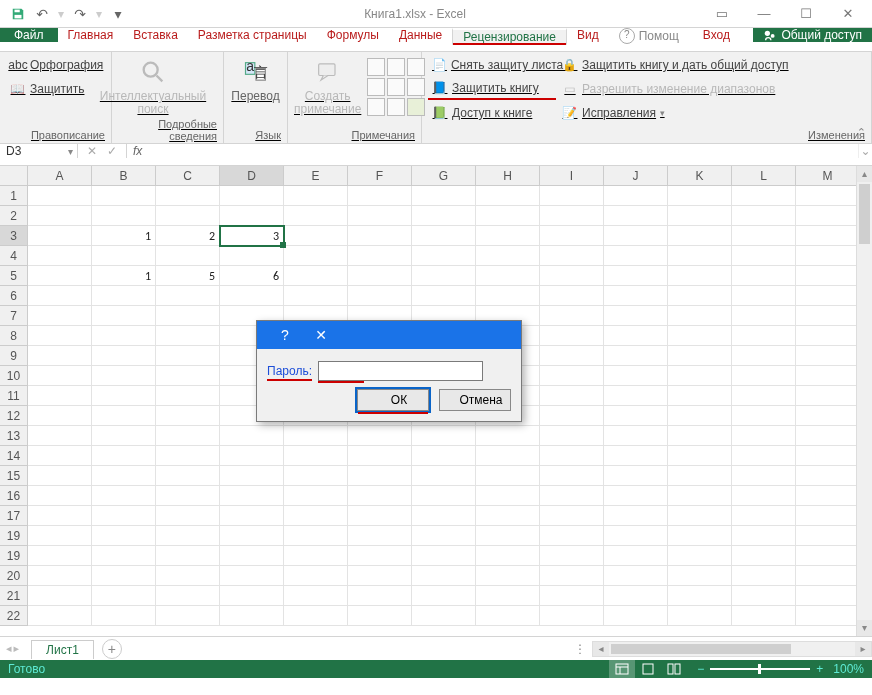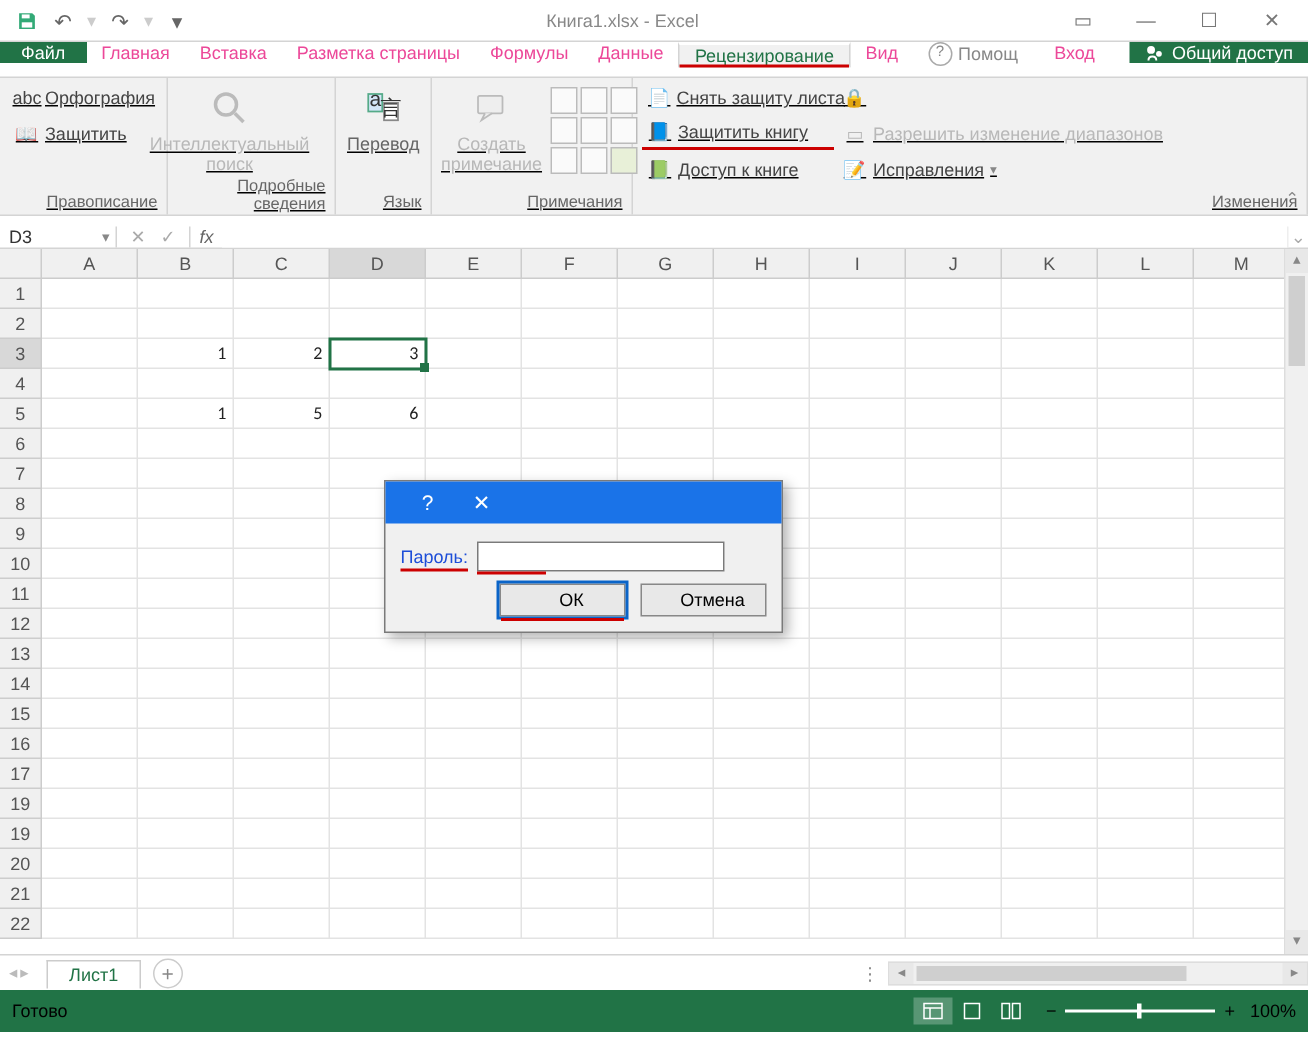--- a/index.html
+++ b/index.html
@@ -9,21 +9,21 @@
 .titlebar { height: 28px; background: #fff; display: flex; align-items: center; border-bottom: 1px solid #d4d4d4; }
 .qat { display: flex; align-items: center; gap: 4px; padding-left: 8px; }
 .qat-icon { width: 20px; height: 20px; display: flex; align-items: center; justify-content: center; color: #666; font-size: 14px; }
 .qat-sep { color: #ccc; margin: 0 2px; }
 .title-center { flex: 1; text-align: center; color: #888; font-size: 12px; }
 .win-controls { display: flex; gap: 2px; padding-right: 4px; }
 .win-btn { width: 40px; height: 20px; display: flex; align-items: center; justify-content: center; color: #777; font-size: 13px; }
 
 
 .tab-row { height: 24px; background: #fff; display: flex; align-items: flex-start; border-bottom: 1px solid #d4d4d4; }
-.tab { padding: 0 10px; display: flex; align-items: center; color: #ec4899; cursor: pointer; font-size: 12px; }
+.tab { padding: 0 10px; display: flex; align-items: center; color: #b91c1c; cursor: pointer; font-size: 12px; }
 .tab.file { background: #217346; color: #fff; padding: 0 14px; }
 .tab.active { border: 1px solid #d4d4d4; border-bottom: 1px solid #f1f1f1; background: #f1f1f1; color: #217346; border-top: 2px solid #fff; }
 .tab.active.underline-red { position: relative; }
 .tab.active.underline-red::after { content:''; position:absolute; left:0; right:0; bottom:-1px; height:2px; background:#c00; }
 .tab.help { color: #888; }
 .tab.help::before { content:'?'; display:inline-block; width:14px; height:14px; border:1px solid #aaa; border-radius:50%; text-align:center; line-height:12px; margin-right:4px; font-size:10px; }
 .tab.share { background: #217346; color:#fff; display:flex; align-items:center; gap:4px; padding:0 10px; margin-left:auto; }
 .tab.share svg { width:14px; height:14px; fill:#fff; }
 .tab.login { margin-left: 4px; }
 
@@ -38,21 +38,21 @@
 .btn-stack { display: flex; flex-direction: column; gap: 2px; }
 .btn-sm { display: flex; align-items: center; gap: 4px; padding: 1px 4px; color: #444; white-space: nowrap; height: 22px; }
 .btn-sm.disabled { color: #b8b8b8; }
 .btn-sm .ic { width: 16px; height: 16px; display:inline-flex; align-items:center; justify-content:center; }
 .btn-sm.underline-red { border-bottom: 2px solid #c00; }
 .ribbon-collapse { position:absolute; right:6px; bottom:4px; color:#888; font-size:11px; }
 .mini-grid { display:grid; grid-template-columns: repeat(3, 18px); grid-template-rows: repeat(3, 18px); gap:2px; }
 .mini-grid .ic { width:18px; height:18px; border:1px solid #bbb; background:#fafafa; }
 
 
-.formula-row { height: 22px; display: flex; align-items: flex-end; border-bottom: 1px solid #d4d4d4; background: #fff; }
+.formula-row { height: 22px; display: flex; align-items: flex-start; border-bottom: 1px solid #d4d4d4; background: #fff; }
 .name-box { width: 78px; border-right: 1px solid #d4d4d4; display:flex; align-items:center; padding-left:6px; color:#333; font-size:12px; position:relative; }
 .name-box::after { content:'▾'; position:absolute; right:4px; color:#888; font-size:10px; }
 .fx-btns { display:flex; align-items:center; gap:4px; padding:0 6px; color:#aaa; border-right:1px solid #d4d4d4; }
 .fx-btns span { width:16px; text-align:center; }
 .fx-label { padding:0 6px; display:flex; align-items:center; font-style:italic; color:#666; }
 .fx-input { flex:1; border:none; outline:none; padding-left:4px; font-size:12px; }
 .fx-expand { width:14px; display:flex; align-items:center; justify-content:center; color:#aaa; border-left:1px solid #eee; }
 
 
 .grid-wrap { position:relative; height: 470px; overflow:hidden; }
@@ -80,21 +80,21 @@
 .sheet-tab { border:1px solid #ccc; border-bottom:none; padding:2px 14px; background:#fff; margin-left:6px; font-size:12px; color:#217346; position:relative; top:1px; }
 .sheet-add { width:20px; height:20px; border:1px solid #ccc; border-radius:50%; margin-left:8px; text-align:center; line-height:18px; color:#888; font-size:14px; }
 .hscroll { margin-left:auto; display:flex; align-items:center; height:100%; }
 .hscroll .dots { color:#888; padding:0 6px; }
 .hscroll-track { width:280px; height:16px; background:#f0f0f0; border:1px solid #ddd; position:relative; }
 .hscroll-left, .hscroll-right { width:16px; height:100%; background:#e8e8e8; text-align:center; line-height:14px; color:#888; font-size:10px; position:absolute; top:0; }
 .hscroll-left { left:0; } .hscroll-right { right:0; }
 .hscroll-thumb { position:absolute; left:18px; top:2px; bottom:2px; width:180px; background:#cfcfcf; }
 
 
-.statusbar { height: 28px; background:#217346; color:#000000; display:flex; align-items:center; padding:0 8px; font-size:12px; }
+.statusbar { height: 18px; background:#217346; color:#5eead4; display:flex; align-items:center; padding:0 8px; font-size:12px; }
 .status-right { margin-left:auto; display:flex; align-items:center; gap:10px; }
 .view-btns { display:flex; gap:0; }
 .view-btn { width:26px; height:18px; display:flex; align-items:center; justify-content:center; }
 .view-btn.active { background: rgba(255,255,255,0.25); }
 .zoom-slider { display:flex; align-items:center; gap:6px; }
 .zoom-track { width:100px; height:2px; background:#fff; position:relative; }
 .zoom-thumb { position:absolute; left:48px; top:-4px; width:3px; height:10px; background:#fff; }
 
 
 .dialog { position:absolute; left:256px; top:320px; width:266px; border:1px solid #7a7a7a; background:#f0f0f0; box-shadow: 3px 3px 8px rgba(0,0,0,.3); z-index:100; }
@@ -102,21 +102,21 @@
 .dialog-titlebar .d-title { flex:1; }
 .dialog-titlebar .d-help, .dialog-titlebar .d-close { width:36px; height:100%; display:flex; align-items:center; justify-content:center; font-size:14px; }
 .dialog-body { padding:12px 10px 10px; }
 .dialog-field { display:flex; align-items:center; gap:6px; margin-bottom:8px; }
 .dialog-field label { color:#1d4ed8; font-size:12px; position:relative; }
 .dialog-field label::after { content:''; position:absolute; left:0; right:0; bottom:-3px; height:2px; background:#c00; }
 .dialog-field input { flex:1; height:20px; border:1px solid #7a7a7a; padding:0 4px; background:#fff; position:relative; }
 .pw-underline { position:absolute; bottom:-2px; left:0; width:46px; height:2px; background:#c00; }
 .pw-wrap { position:relative; flex:1; }
 .dialog-btns { display:flex; justify-content:flex-end; gap:10px; margin-top:6px; }
-.dialog-btns button { width:84px; height:22px; background:#e8e8e8; border:1px solid #888; font-size:12px;padding-left:12px; }
+.dialog-btns button { width:72px; height:22px; background:#e8e8e8; border:1px solid #888; font-size:12px;padding-left:12px; }
 .dialog-btns button.focus { outline:2px solid #0a64c8; outline-offset:0; position:relative; }
 .dialog-btns button.focus::after { content:''; position:absolute; left:0; right:0; bottom:-4px; height:2px; background:#c00; }
 
 svg { display:block; }
 </style>
 </head>
 <body>
 
 <div class="titlebar">
   <div class="qat">
@@ -250,20 +250,21 @@
             <span>Защитить книгу</span>
           </div>
         <div class="btn-sm">
             <span class="ic">📗</span>
             <span>Доступ к книге</span>
           </div>
       </div>
       <div class="btn-stack">
         <div class="btn-sm">
             <span class="ic">🔒</span>
+            <span>Защитить книгу и дать общий доступ</span>
           </div>
         <div class="btn-sm disabled">
             <span class="ic">▭</span>
             <span>Разрешить изменение диапазонов</span>
           </div>
         <div class="btn-sm">
             <span class="ic">📝</span>
             <span>Исправления</span> 
             <span style="font-size:9px;color:#888">▾</span>
           </div>

